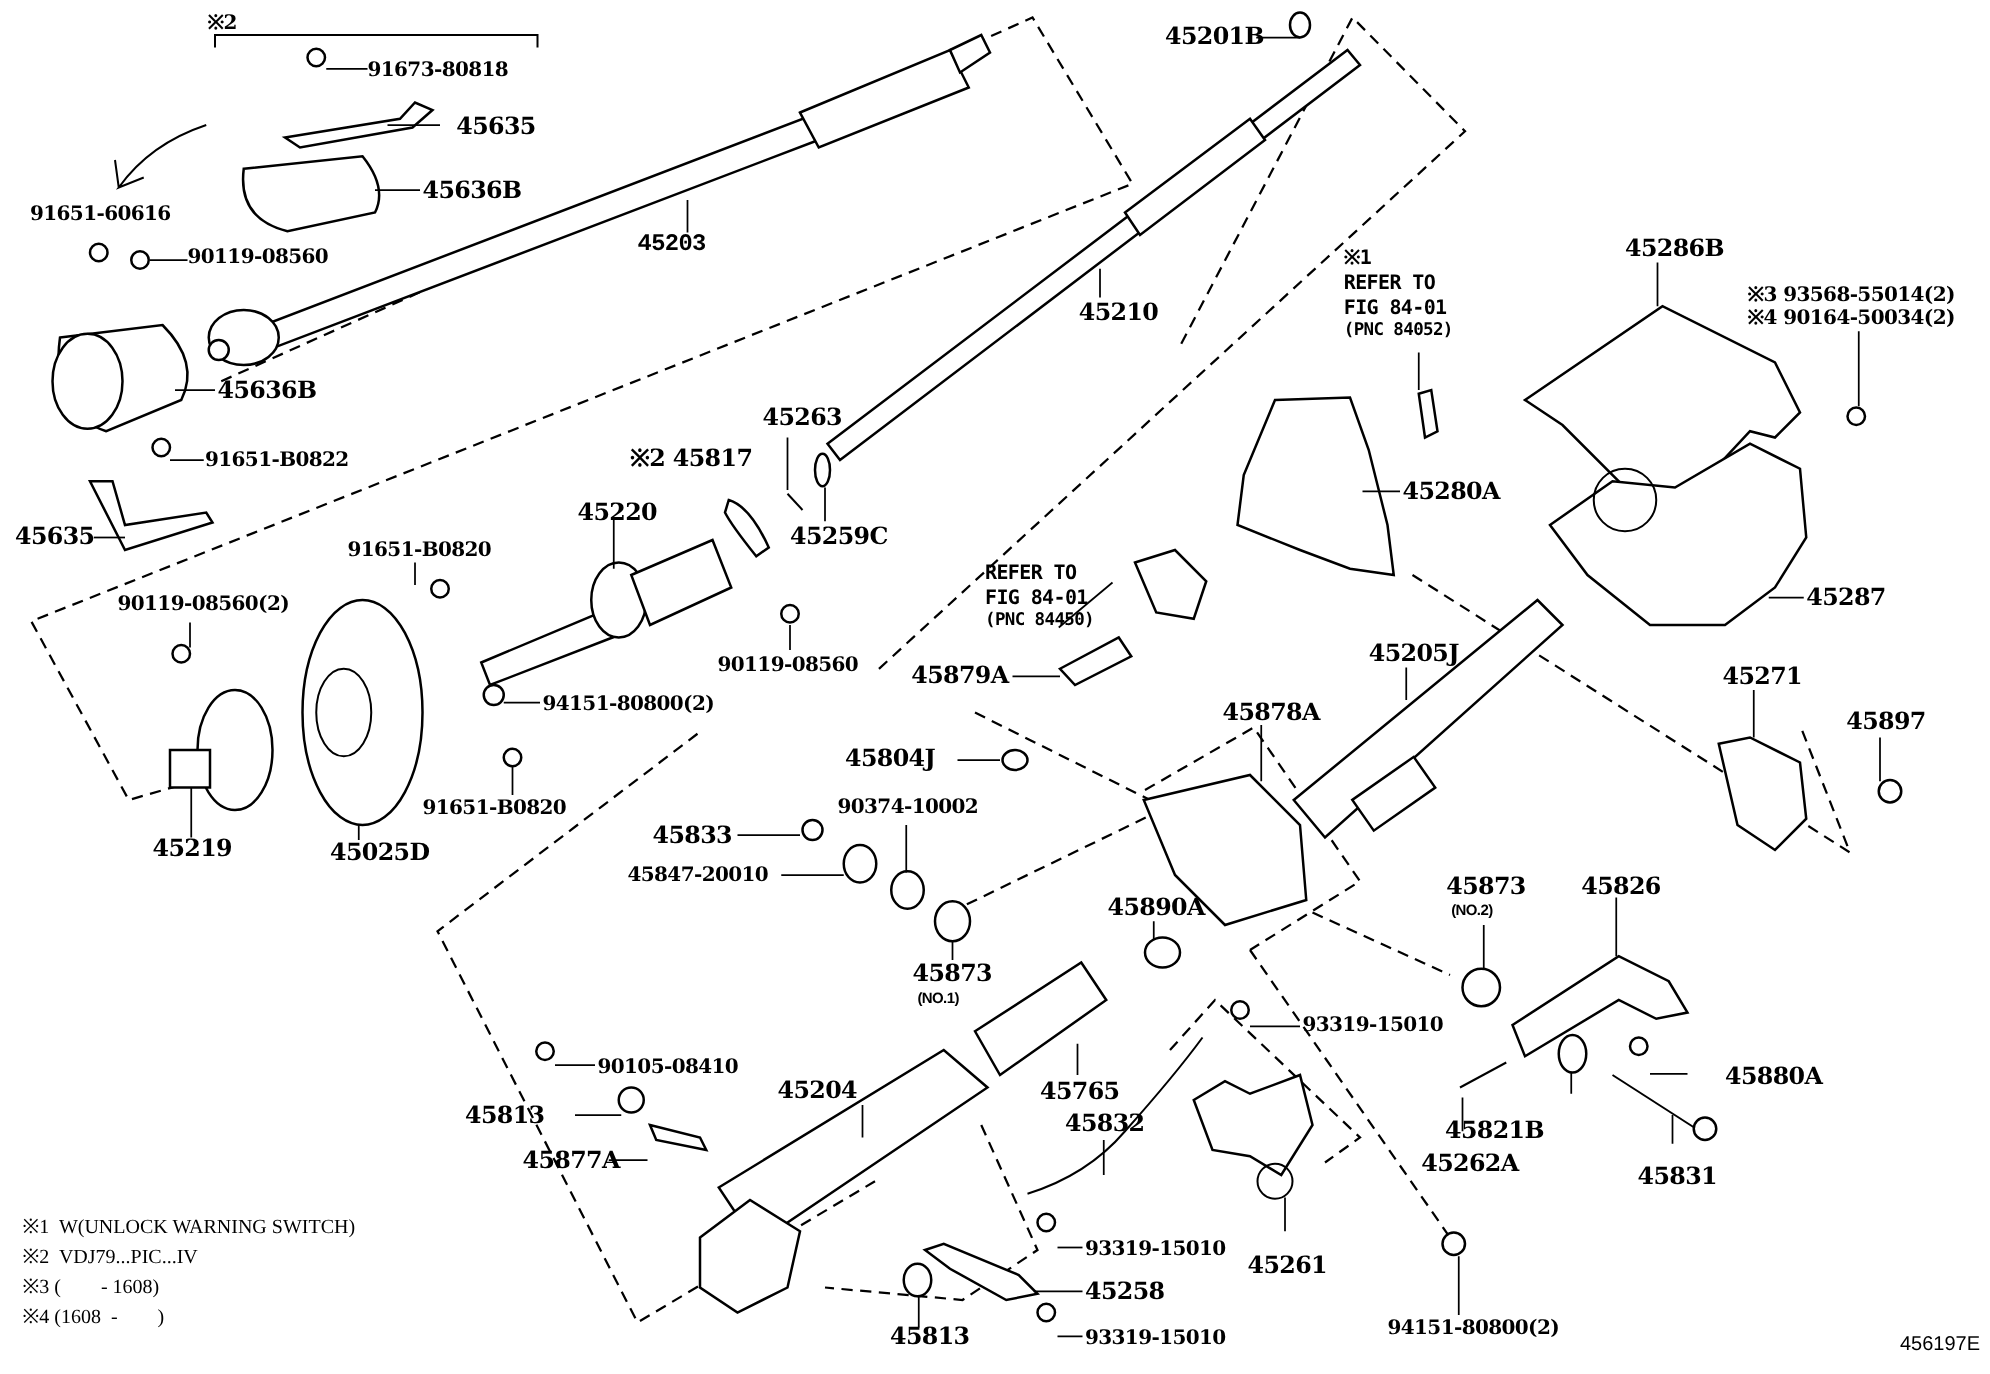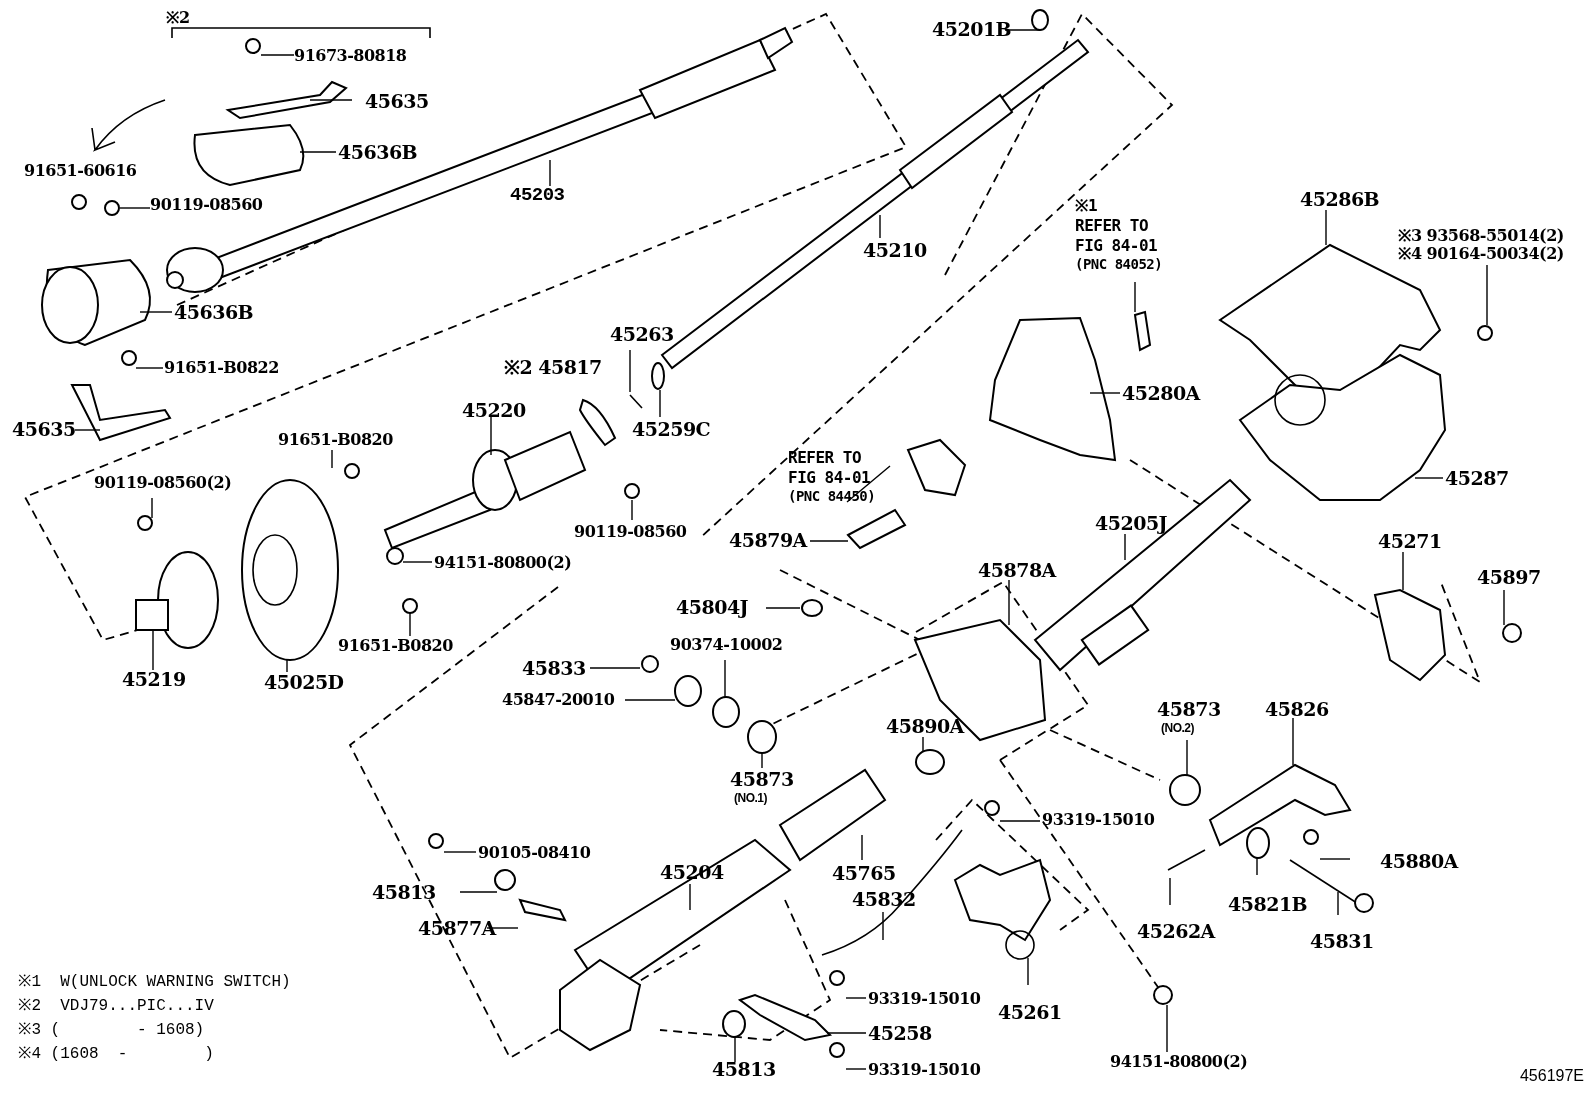--- a/index.html
+++ b/index.html
@@ -2,21 +2,21 @@
 <html><head>
   <meta charset="utf-8">
   <style>
     html, body { margin: 0; padding: 0; background: #ffffff; }
     body { width: 1592px; height: 1099px; position: relative; overflow: hidden; font-family: "DejaVu Serif", serif; }
     #diagram { position: absolute; left: 0; top: 0; width: 1592px; height: 1099px; }
     .lbl { position: absolute; font-family: "DejaVu Serif", serif; font-weight: bold; font-size: 19px; color: #000; white-space: nowrap; letter-spacing: -0.5px; line-height: 1; }
     .lbl.sm { font-size: 16px; }
     .lbl.ref { font-family: "DejaVu Sans Mono", monospace; font-size: 16px; line-height: 1.25; font-weight: bold; }
     .lbl.sub { font-family: "Liberation Sans", sans-serif; font-weight: bold; font-size: 12px; }
-    .notes { position: absolute; left: 18px; top: 970px; font-family: Liberation Mono, monospace; font-size: 16px; line-height: 24px; color: #000; }
+    .notes { position: absolute; left: 18px; top: 970px; font-family: Liberation Serif, serif; font-size: 16px; line-height: 24px; color: #000; }
     .note-row { white-space: pre; }
     .figid { position: absolute; right: 8px; bottom: 14px; font-family: "Liberation Sans", sans-serif; font-size: 16px; color: #000; text-align: right; }
     svg .part { fill: #fff; stroke: #000; stroke-width: 2; }
     svg .line { stroke: #000; stroke-width: 1.6; fill: none; }
     svg .dash { stroke: #000; stroke-width: 1.8; fill: none; stroke-dasharray: 9 6; }
     svg .leader { stroke: #000; stroke-width: 1.4; fill: none; }
   </style>
 </head>
 <body>
 
@@ -253,25 +253,25 @@
 <div class="lbl" style="left:1378px;top:532px;">45271</div>
 <div class="lbl" style="left:1477px;top:568px;">45897</div>
 <div class="lbl" style="left:1157px;top:700px;">45873</div>
 <div class="lbl sub" style="left:1161px;top:722px;">(NO.2)</div>
 <div class="lbl" style="left:1265px;top:700px;">45826</div>
 <div class="lbl sm" style="left:1042px;top:812px;">93319-15010</div>
 <div class="lbl" style="left:832px;top:864px;">45765</div>
 <div class="lbl sm" style="left:478px;top:845px;">90105-08410</div>
 <div class="lbl" style="left:372px;top:883px;">45813</div>
 <div class="lbl" style="left:418px;top:919px;">45877A</div>
-<div class="lbl" style="left:660px;top:863px;">45204</div>
+<div class="lbl" style="left:622px;top:863px;">45204</div>
 <div class="lbl" style="left:852px;top:890px;">45832</div>
 <div class="lbl" style="left:998px;top:1003px;">45261</div>
 <div class="lbl" style="left:1137px;top:922px;">45262A</div>
-<div class="lbl" style="left:1228px;top:895px;">45821B</div>
+<div class="lbl" style="left:1156px;top:895px;">45821B</div>
 <div class="lbl" style="left:1380px;top:852px;">45880A</div>
 <div class="lbl" style="left:1310px;top:932px;">45831</div>
 <div class="lbl sm" style="left:868px;top:991px;">93319-15010</div>
 <div class="lbl" style="left:868px;top:1024px;">45258</div>
 <div class="lbl sm" style="left:868px;top:1062px;">93319-15010</div>
 <div class="lbl" style="left:712px;top:1060px;">45813</div>
 <div class="lbl sm" style="left:1110px;top:1054px;">94151-80800(2)</div>
 
 <div class="notes">
   <div class="note-row">※1  W(UNLOCK WARNING SWITCH)</div>

